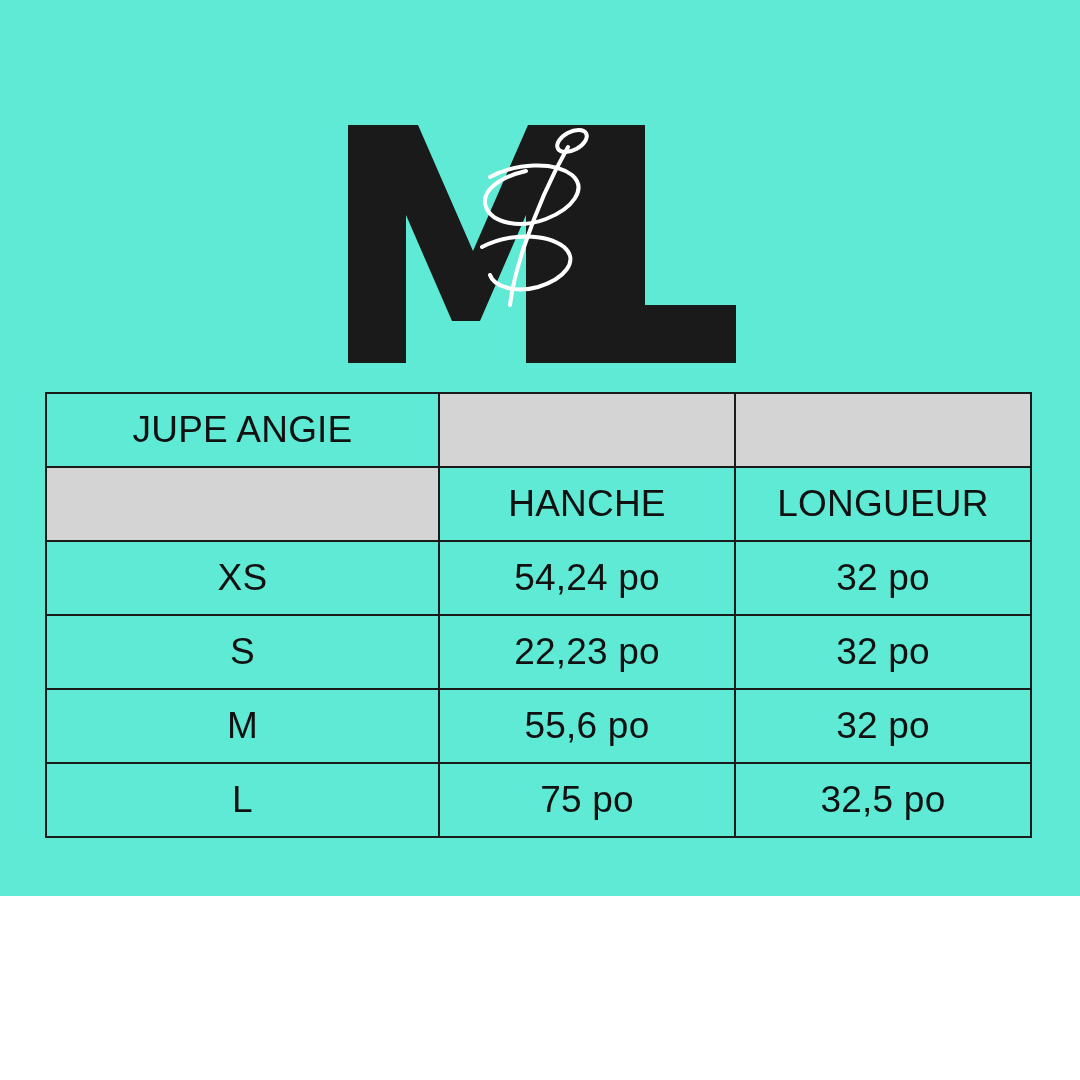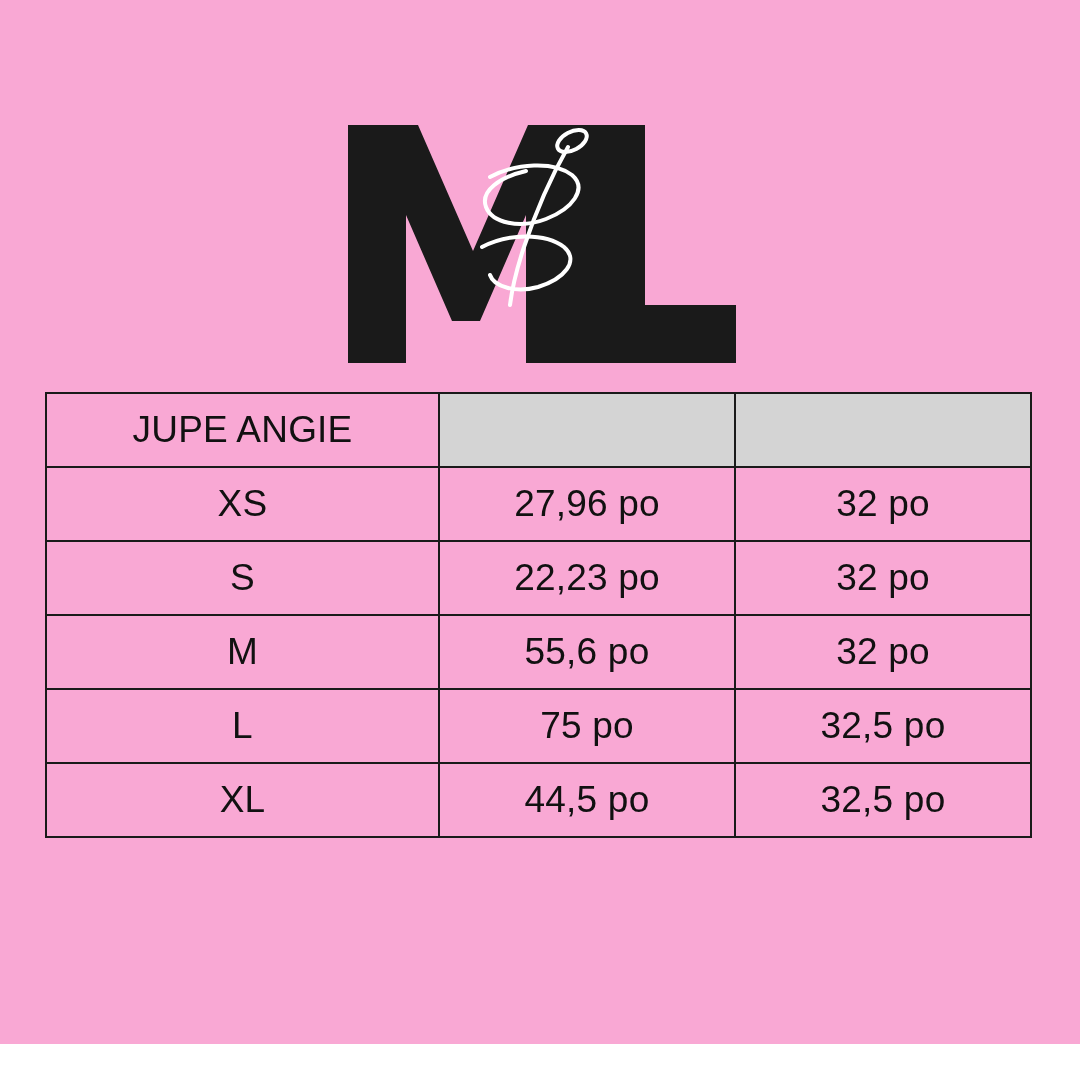--- a/index.html
+++ b/index.html
@@ -10,22 +10,22 @@
   body {
     width: 1080px;
     height: 1080px;
     font-family: "Liberation Sans", sans-serif;
     color: #111111;
     overflow: hidden;
   }
   .page {
     position: relative;
     width: 1080px;
-    height: 1044px;
-    background: #f9a8d4;
+    height: 896px;
+    background: #5eead4;
     box-sizing: border-box;
   }
 
   
   .logo-wrap {
     position: absolute;
     left: 0;
     top: 104px;
     width: 1080px;
     height: 280px;
@@ -115,41 +115,41 @@
           <col class="c2">
           <col class="c3">
       </colgroup>
       <tbody>
         <tr>
           <td class="title-cell">JUPE ANGIE</td>
           <td class="shaded"></td>
           <td class="shaded"></td>
         </tr>
         <tr>
+          <td class="shaded"></td>
+          <td class="head-cell">HANCHE</td>
+          <td class="head-cell">LONGUEUR</td>
+        </tr>
+        <tr>
           <td>XS</td>
-          <td>27,96 po</td>
+          <td>54,24 po</td>
           <td>32 po</td>
         </tr>
         <tr>
           <td>S</td>
           <td>22,23 po</td>
           <td>32 po</td>
         </tr>
         <tr>
           <td>M</td>
           <td>55,6 po</td>
           <td>32 po</td>
         </tr>
         <tr>
           <td>L</td>
           <td>75 po</td>
           <td>32,5 po</td>
         </tr>
-        <tr>
-          <td>XL</td>
-          <td>44,5 po</td>
-          <td>32,5 po</td>
-        </tr>
       </tbody>
     </table>
   </div>
 
 </div>
 
 </body></html>

